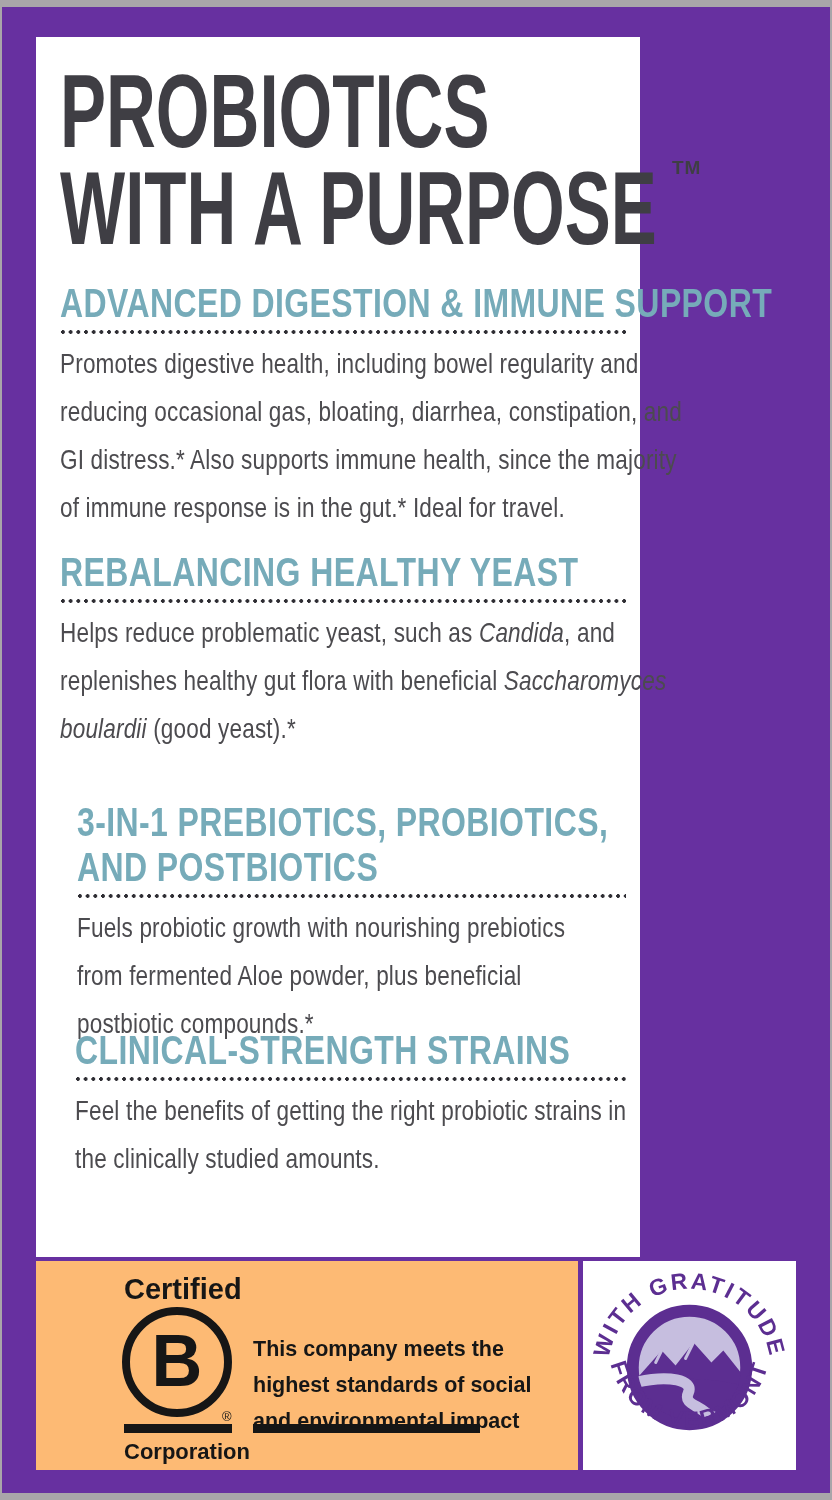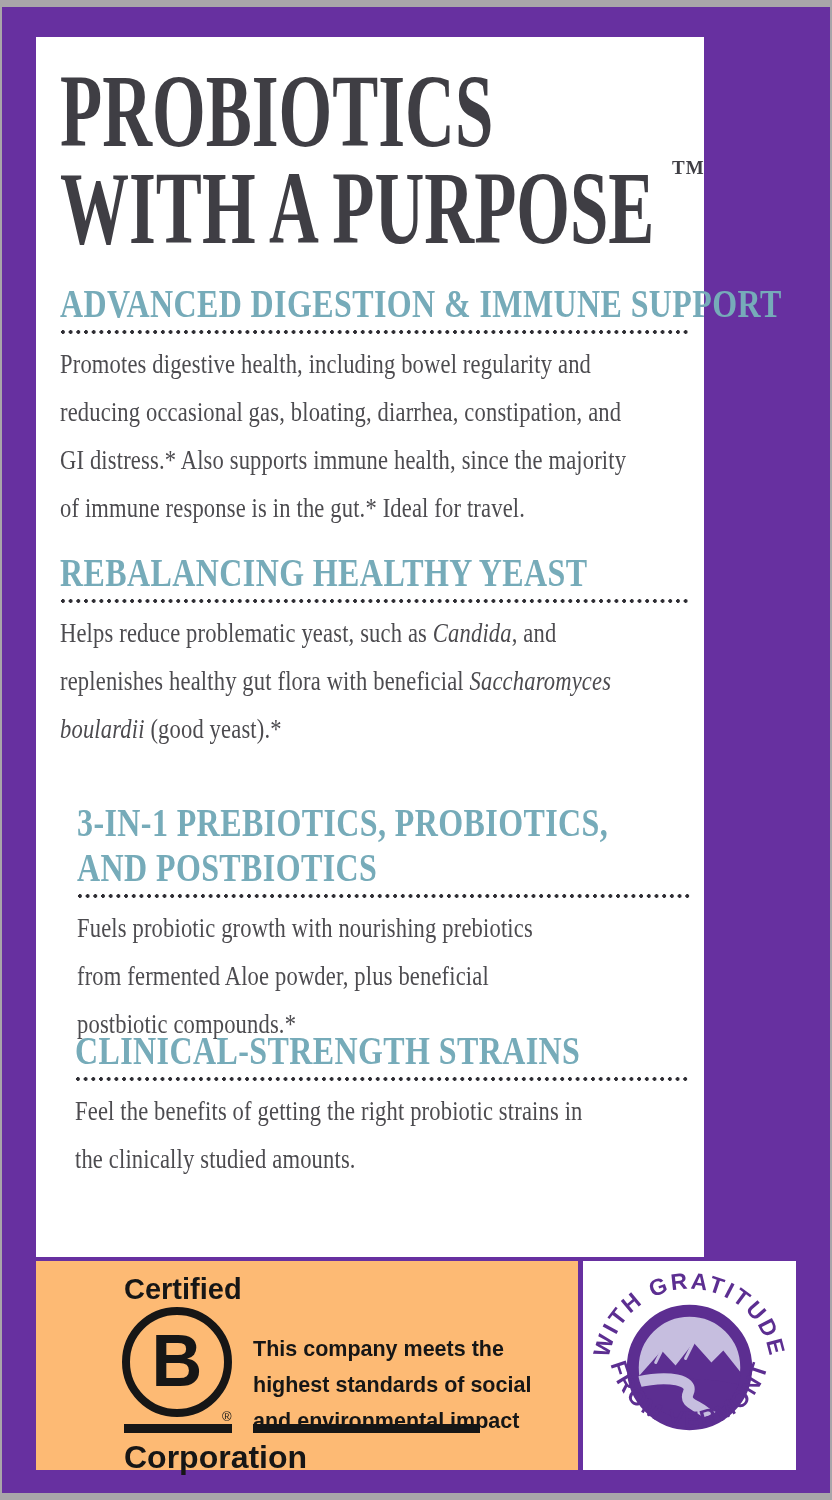--- a/index.html
+++ b/index.html
@@ -15,23 +15,22 @@
   
   .frame {
     position: absolute;
     left: 2px; right: 2px; top: 7px; bottom: 7px;
     background: #6730a0;
   }
   
   .panel {
     position: absolute;
     left: 36px; top: 37px;
-    width: 668px; height: 1220px;
+    width: 604px; height: 1220px;
     background: #ffffff;
-    font-family: Liberation Serif, serif;
   }
   .panel-inner { position: absolute; left: 24px; right: 14px; top: 0; bottom: 0; }
 
   .headline {
     position: absolute; left: 0; top: 26px;
     font-weight: bold;
     font-size: 103px;
     line-height: 97px;
     letter-spacing: 0px;
     color: #3f3e44;
@@ -109,21 +108,21 @@
   }
   .registered {
     position: absolute; left: 186px; top: 148px;
     font-size: 13px; color: #161616;
   }
   .bar { position: absolute; top: 163px; height: 9px; background: #161616; }
   .bar-left  { left: 88px;  width: 108px; }
   .bar-right { left: 217px; width: 227px; }
   .corporation {
     position: absolute; left: 88px; top: 178px;
-    font-weight: bold; font-size: 32px; color: #161616;
+    font-weight: bold; font-size: 22px; color: #161616;
   }
   .tagline {
     position: absolute; left: 217px; top: 70px;
     font-weight: bold; font-size: 21.5px; line-height: 36px;
     color: #161616; white-space: pre;
   }
   .badge-svg { position: absolute; left: 7px; top: 6px; }
   .badge-arc-text {
     font-family: "Liberation Sans", sans-serif;
     font-weight: bold;

